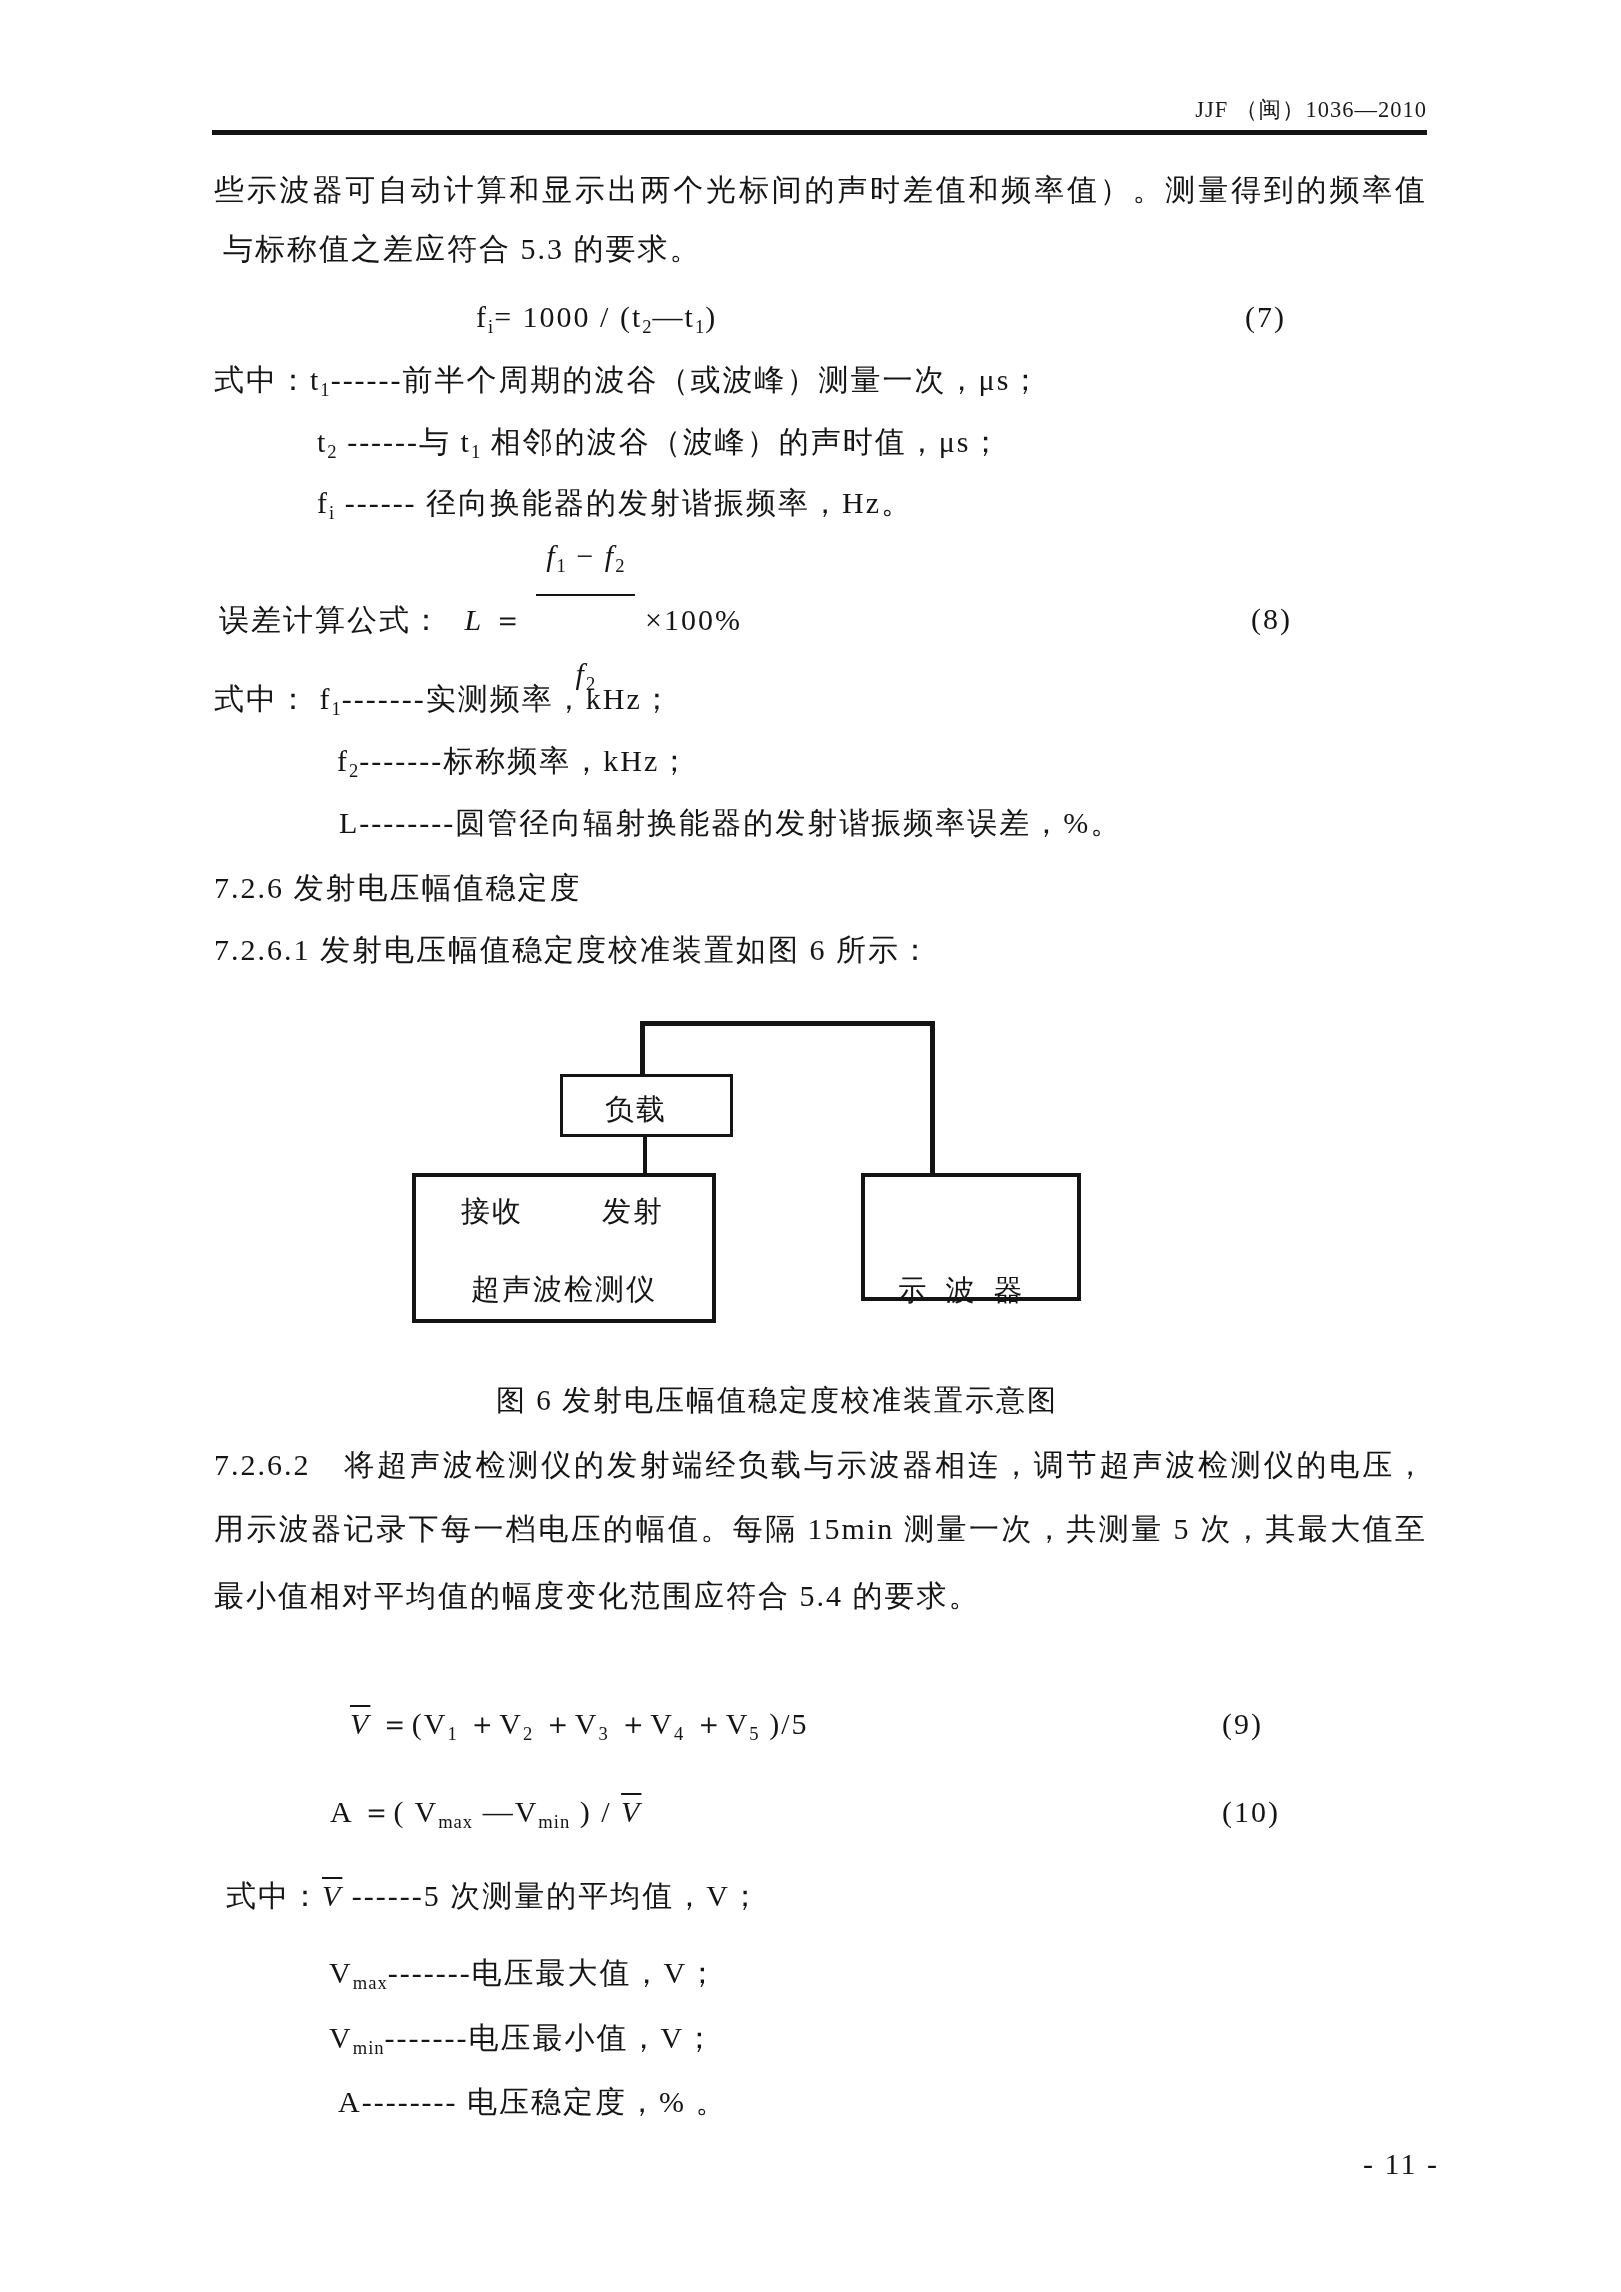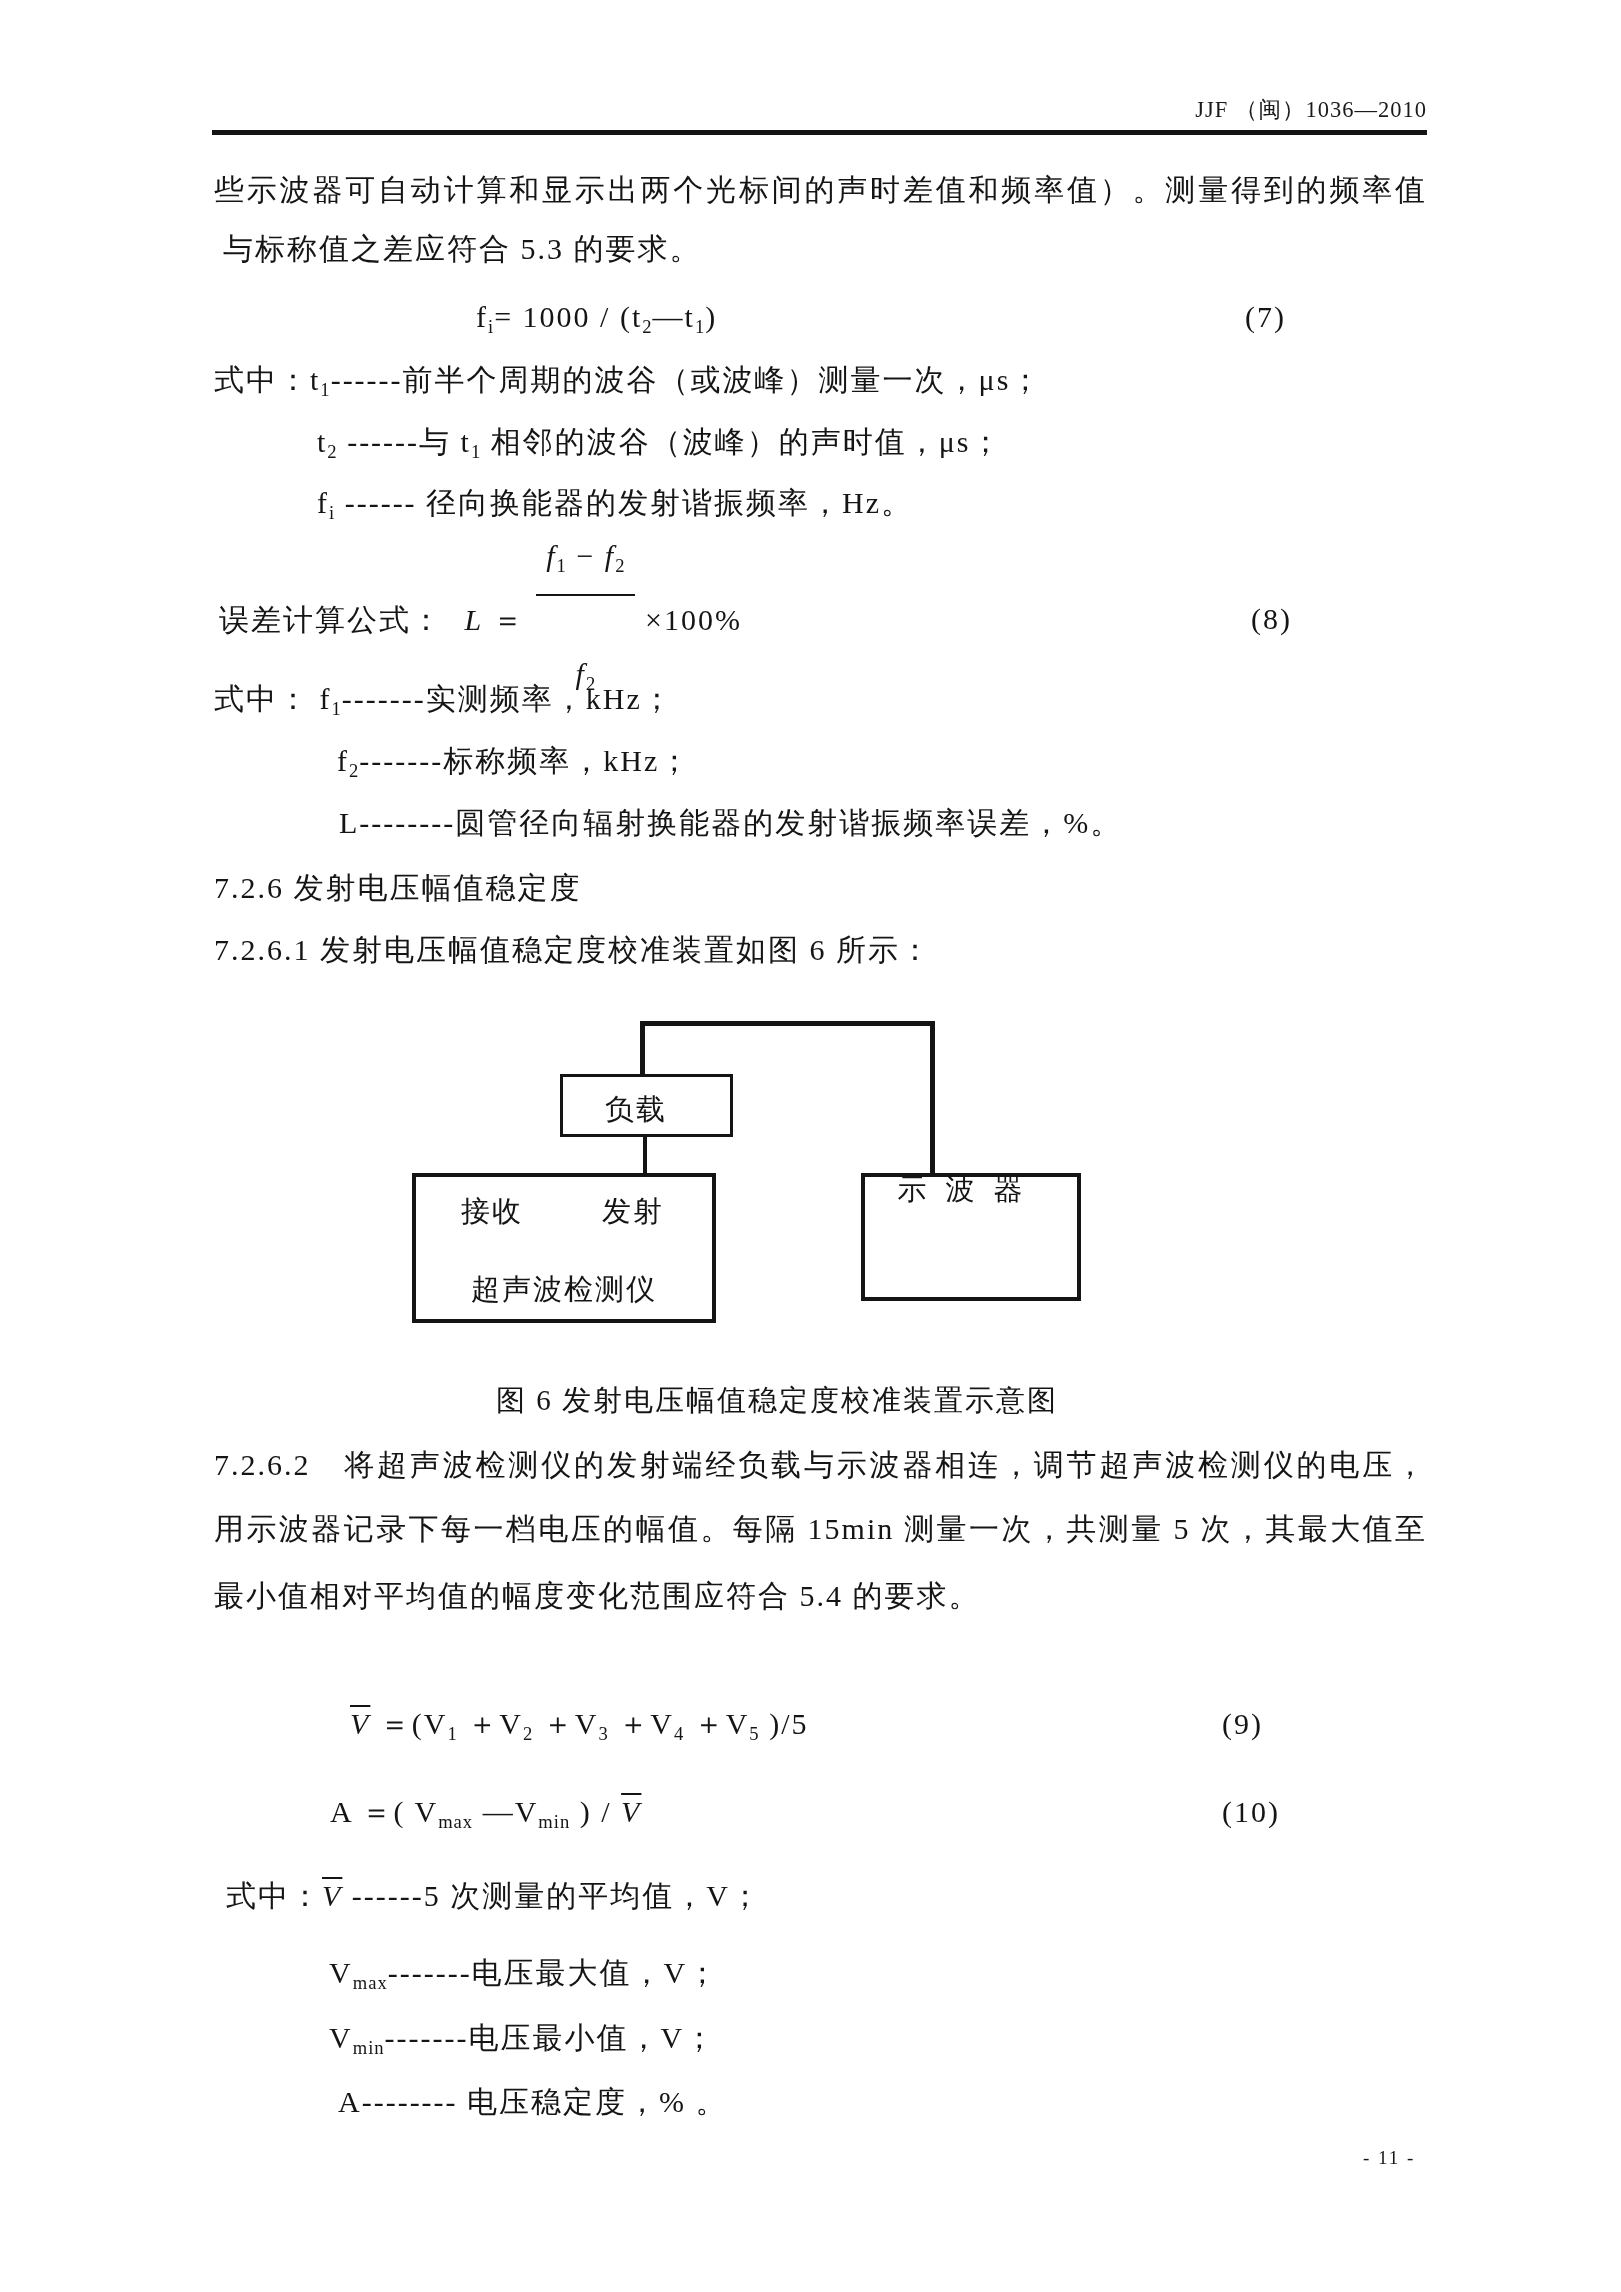--- a/index.html
+++ b/index.html
@@ -41,21 +41,21 @@
   .r-cap { top:1380px; left:496px; width:auto; font-size:29px; }
   .r-p2a { top:1444px; }
   .r-p2b { top:1508px; }
   .r-p2c { top:1575px; }
   .r-eq9  { top:1703px; }
   .r-eq10 { top:1791px; }
   .r-n10a { top:1875px; left:226px; }
   .r-n10b { top:1952px; left:329px; }
   .r-n10c { top:2017px; left:329px; }
   .r-n10d { top:2081px; left:338px; }
-  .pagenum { position:absolute; left:1363px; top:2147px; font-size:19px;
+  .pagenum { position:absolute; left:1363px; top:2147px; font-size:30px;
     letter-spacing:2px; color:#151515; }
 
   
   .eqfml { display:inline-block; }
   .ml-eq7  { margin-left:262px; }
   .ml-eq9  { margin-left:136px; }
   .ml-eq10 { margin-left:116px; }
   .eqnum { position:absolute; top:0; }
   .eqnum-7  { left:1031px; }
   .eqnum-8  { left:1037px; top:43px; }
@@ -78,21 +78,21 @@
   .w-mid { left:643px; top:1135px; width:3.9px; height:40px; }
   .dbox { position:absolute; border:4.9px solid #141414; background:#fff; }
   .b-load { left:560px; top:1074px; width:173px; height:63px; border-width:3.9px; }
   .b-det  { left:412px; top:1173px; width:304px; height:150px; }
   .b-scope{ left:861px; top:1173px; width:220px; height:128px; }
   .dlabel { position:absolute; font-size:29px; letter-spacing:2px; color:#151515; white-space:nowrap; }
   .l-load { left:560px; top:1090px; width:152px; text-align:center; }
   .l-recv { left:461px; top:1192px; }
   .l-tran { left:602px; top:1192px; }
   .l-det  { left:412px; top:1270px; width:304px; text-align:center; }
-  .l-scope{ left:861px; top:1170px; width:204px; text-align:center; letter-spacing:5.9px; }
+  .l-scope{ left:861px; top:1271px; width:204px; text-align:center; letter-spacing:5.9px; }
 </style>
 </head>
 <body>
 
 <div class="page">
 
   <div class="hdr-title">JJF （闽）1036—2010</div>
   <div class="hdr-rule"></div>
 
   <div class="ln just r-p1a">些示波器可自动计算和显示出两个光标间的声时差值和频率值）。测量得到的频率值</div>

